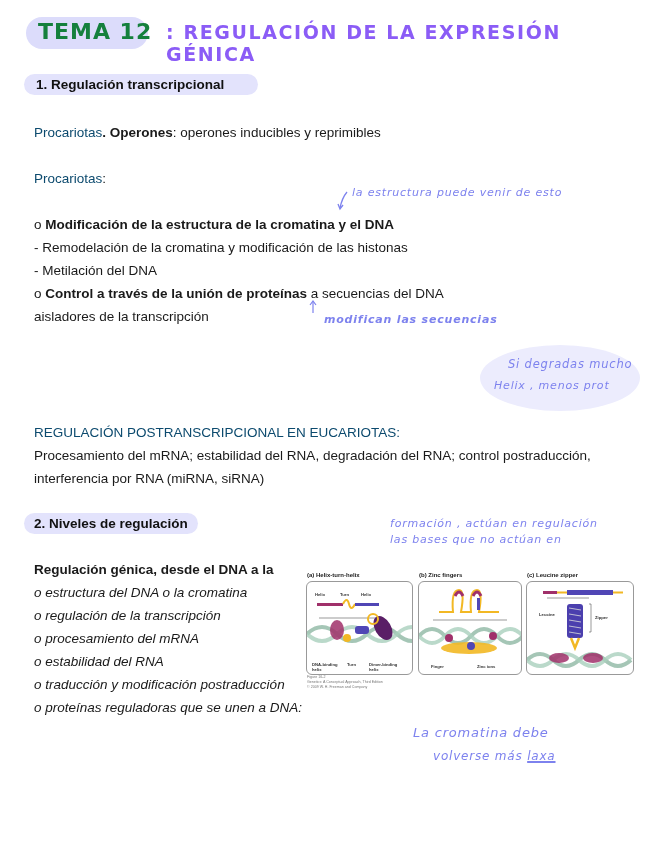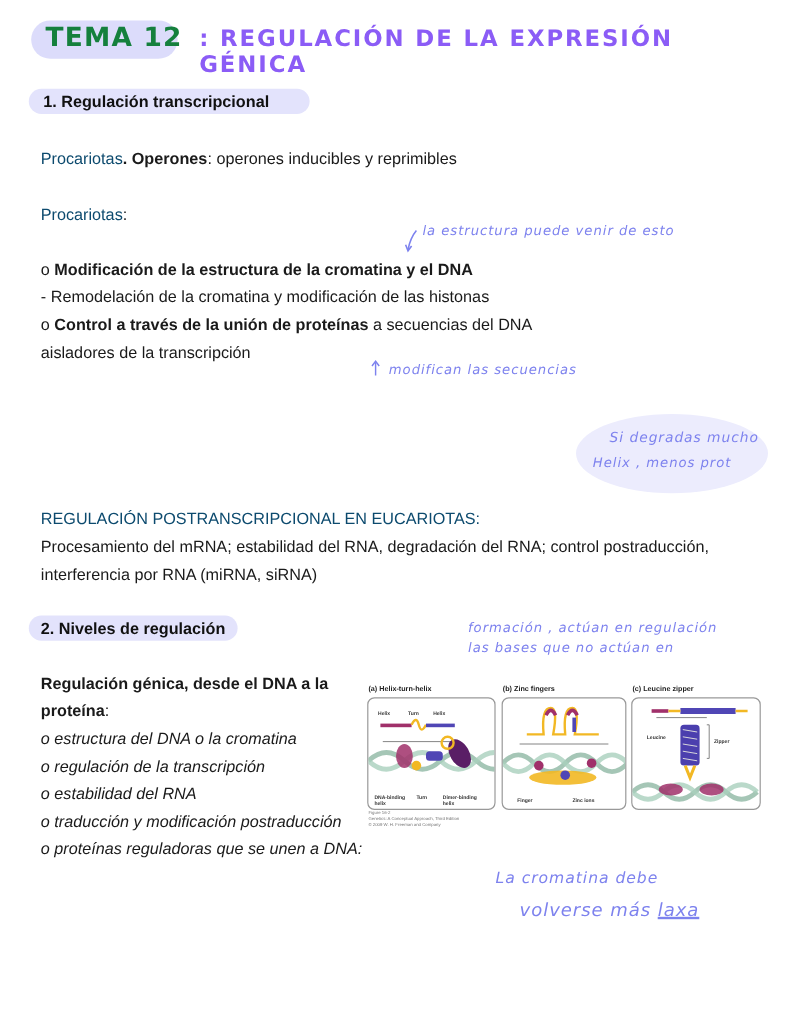--- a/index.html
+++ b/index.html
@@ -117,36 +117,37 @@
   <span class="lila">Procariotas</span><span class="bold">. </span><span class="bold">Operones</span><span>: operones inducibles y reprimibles</span>
 </div>
 
 <div class="abs txt" style="left:34px; top:167px;">
   <span class="lila">Procariotas</span><span>:</span>
 </div>
 
 <div class="abs" style="left:34px; top:213px;">
   <div class="txt"><span>o </span><span class="bold">Modificación de la estructura de la cromatina y el DNA</span><span></span></div>
   <div class="txt"><span>- Remodelación de la cromatina y modificación de las histonas</span></div>
+  <div class="txt"><span>- Metilación del DNA</span></div>
   <div class="txt"><span>o </span><span class="bold">Control a través de la unión de proteínas</span><span> a secuencias del DNA</span></div>
   <div class="txt"><span>aisladores de la transcripción</span></div>
 </div>
 
 <div class="abs txt lila" style="left:34px; top:421px; font-size:13.5px;">REGULACIÓN POSTRANSCRIPCIONAL EN EUCARIOTAS:</div>
 <div class="abs txt" style="left:34px; top:444px;">Procesamiento del mRNA; estabilidad del RNA, degradación del RNA; control postraducción,</div>
 <div class="abs txt" style="left:34px; top:467px;">interferencia por RNA (miRNA, siRNA)</div>
 
 <div class="abs sec-pill" style="left:24px; top:513px; width:174px;"></div>
 <div class="abs sec-text" style="left:34px; top:516px;">2. Niveles de regulación</div>
 
 <div class="abs" style="left:34px; top:558px;">
   <div class="txt bold">Regulación génica, desde el DNA a la</div>
-  <div class="txt"><span class="bold">proteína</span><span>:</span></div>
   <div class="txt ital">o estructura del DNA o la cromatina</div>
   <div class="txt ital">o regulación de la transcripción</div>
+  <div class="txt ital">o procesamiento del mRNA</div>
   <div class="txt ital">o estabilidad del RNA</div>
   <div class="txt ital">o traducción y modificación postraducción</div>
   <div class="txt ital">o proteínas reguladoras que se unen a DNA:</div>
 </div>
 
 <div class="abs fig-wrap">
 
   <div class="fig-panel-title" style="left:2px; top:0px;">(a) Helix-turn-helix</div>
   <div class="fig-box" style="left:1px; top:9px; width:105px; height:92px;">
     <svg width="105" height="92" viewBox="0 0 105 92">
@@ -219,25 +220,25 @@
 <svg class="abs" style="left:336px; top:190px;" width="14" height="22" viewBox="0 0 14 22">
   <path d="M11 2 Q6 8 4 18" stroke="#7d82ee" stroke-width="1.3" fill="none"></path>
   <path d="M2 14 L4 19 L7 15" stroke="#7d82ee" stroke-width="1.3" fill="none"></path>
 </svg>
 <div class="abs hand" style="left:352px; top:186px;">la estructura puede venir de esto</div>
 
 <svg class="abs" style="left:308px; top:300px;" width="10" height="14" viewBox="0 0 10 14">
   <path d="M5 13 L5 2" stroke="#7d82ee" stroke-width="1.2"></path>
   <path d="M2 5 L5 1 L8 5" stroke="#7d82ee" stroke-width="1.2" fill="none"></path>
 </svg>
-<div class="abs hand" style="left:324px; top:302px;">modifican las secuencias</div>
+<div class="abs hand" style="left:324px; top:313px;font-weight:bold;">modifican las secuencias</div>
 
 <div class="abs bubble" style="left:480px; top:345px; width:160px; height:66px;"></div>
 <div class="abs hand" style="left:508px; top:357px; font-size:11.5px;">Si degradas mucho</div>
 <div class="abs hand" style="left:494px; top:379px; font-size:11px;">Helix , menos prot</div>
 
 <div class="abs hand" style="left:390px; top:497px; font-size:11px;margin-top:36px;">las bases que no actúan en</div>
 <div class="abs hand" style="left:390px; top:517px; font-size:11px;">formación , actúan en regulación</div>
 
 <div class="abs hand" style="left:413px; top:725px; font-size:13px;">La  cromatina  debe</div>
-<div class="abs hand" style="left:433px; top:749px; font-size:15px;">
+<div class="abs hand" style="left:433px; top:749px; font-size:12px;">
   <span>volverse más </span><span style="text-decoration:underline; text-decoration-thickness:1.5px;">laxa</span>
 </div>
 
 </body></html>

